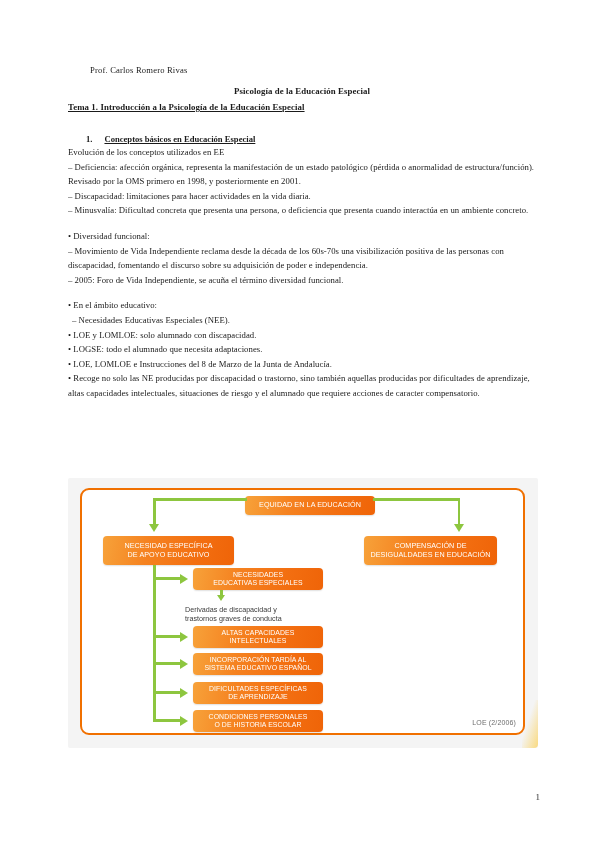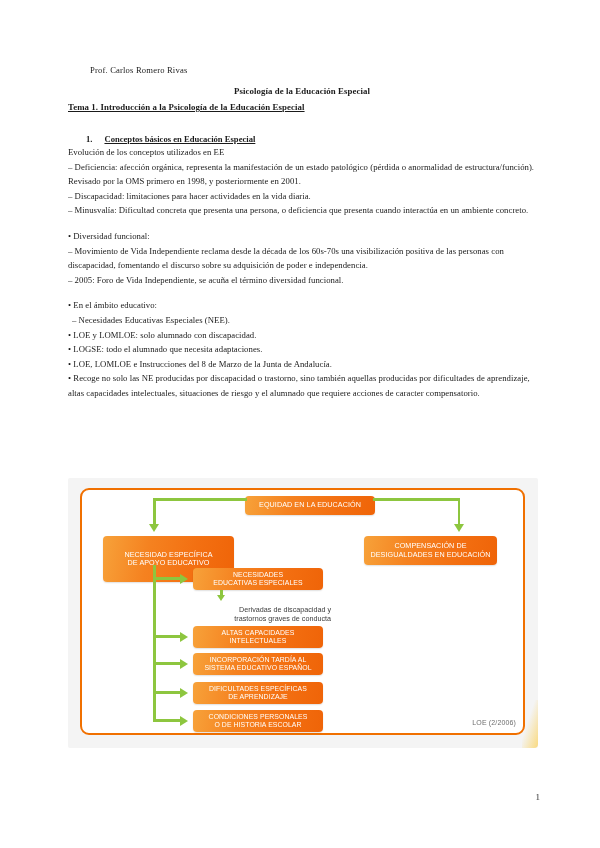--- a/index.html
+++ b/index.html
@@ -154,21 +154,21 @@
     border-left: 4px solid transparent;
     border-right: 4px solid transparent;
     border-top: 6px solid #8dc63f;
   }
 
   .note {
     position: absolute;
     font-family: "Liberation Sans", "DejaVu Sans", sans-serif;
     font-size: 7.2px;
     color: #3b3b3b;
-    text-align: right;
+    text-align: left;
     line-height: 1.25;
   }
   .loe-label {
     position: absolute;
     font-family: "Liberation Sans", "DejaVu Sans", sans-serif;
     font-size: 7px;
     color: #6d6d6d;
     letter-spacing: 0.02em;
   }
 
@@ -235,21 +235,21 @@
     </div>
 
     <div class="gl" style="left:85px; top:20px; width:94px; height:2.5px;"></div>
     <div class="gl" style="left:85px; top:20px; width:2.5px; height:27px;"></div>
     <div class="arrow-down" style="left:81px; top:46px;"></div>
 
     <div class="gl" style="left:305px; top:20px; width:87px; height:2.5px;"></div>
     <div class="gl" style="left:389.5px; top:20px; width:2.5px; height:27px;"></div>
     <div class="arrow-down" style="left:386px; top:46px;"></div>
 
-    <div class="box dg" style="left:35px; top:58px; width:131px; height:46px; font-size:7.2px;">
+    <div class="box dg" style="left:35px; top:58px; width:131px; height:29px; font-size:7.2px;">
       <span>NECESIDAD ESPECÍFICA</span>
       <span>DE  APOYO EDUCATIVO</span>
     </div>
 
     <div class="box dg" style="left:296px; top:58px; width:133px; height:29px; font-size:7.2px;">
       <span>COMPENSACIÓN DE</span>
       <span>DESIGUALDADES EN EDUCACIÓN</span>
     </div>
 
     <div class="gl" style="left:85px; top:87px; width:2.5px; height:132px;"></div>

